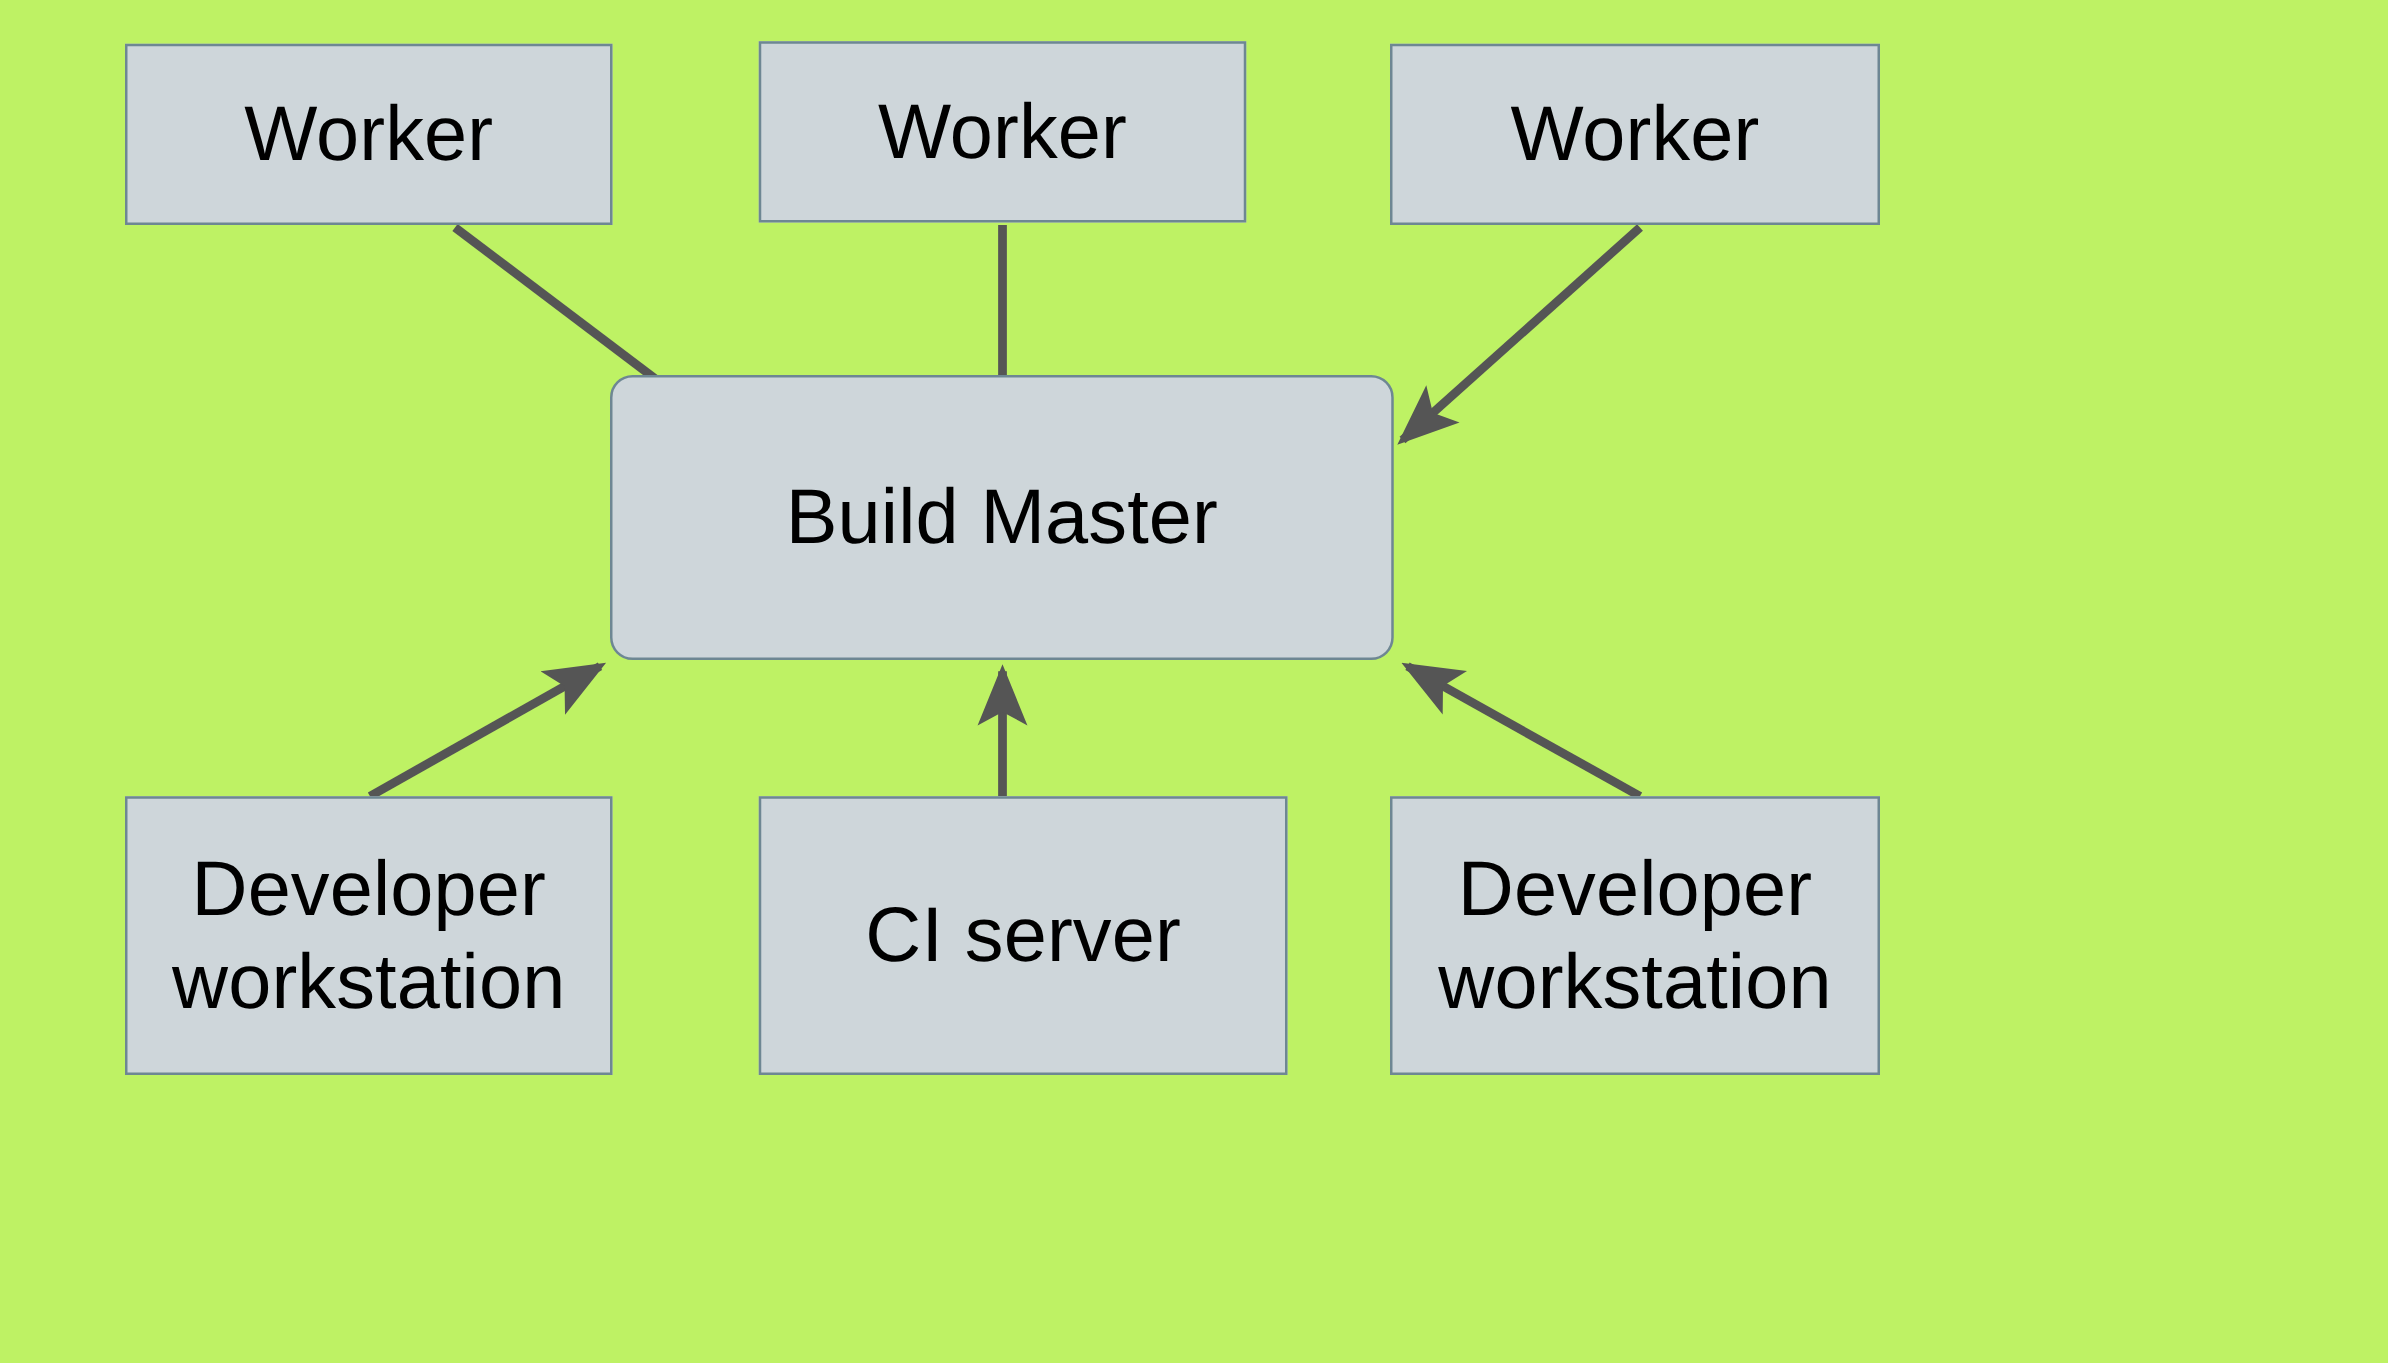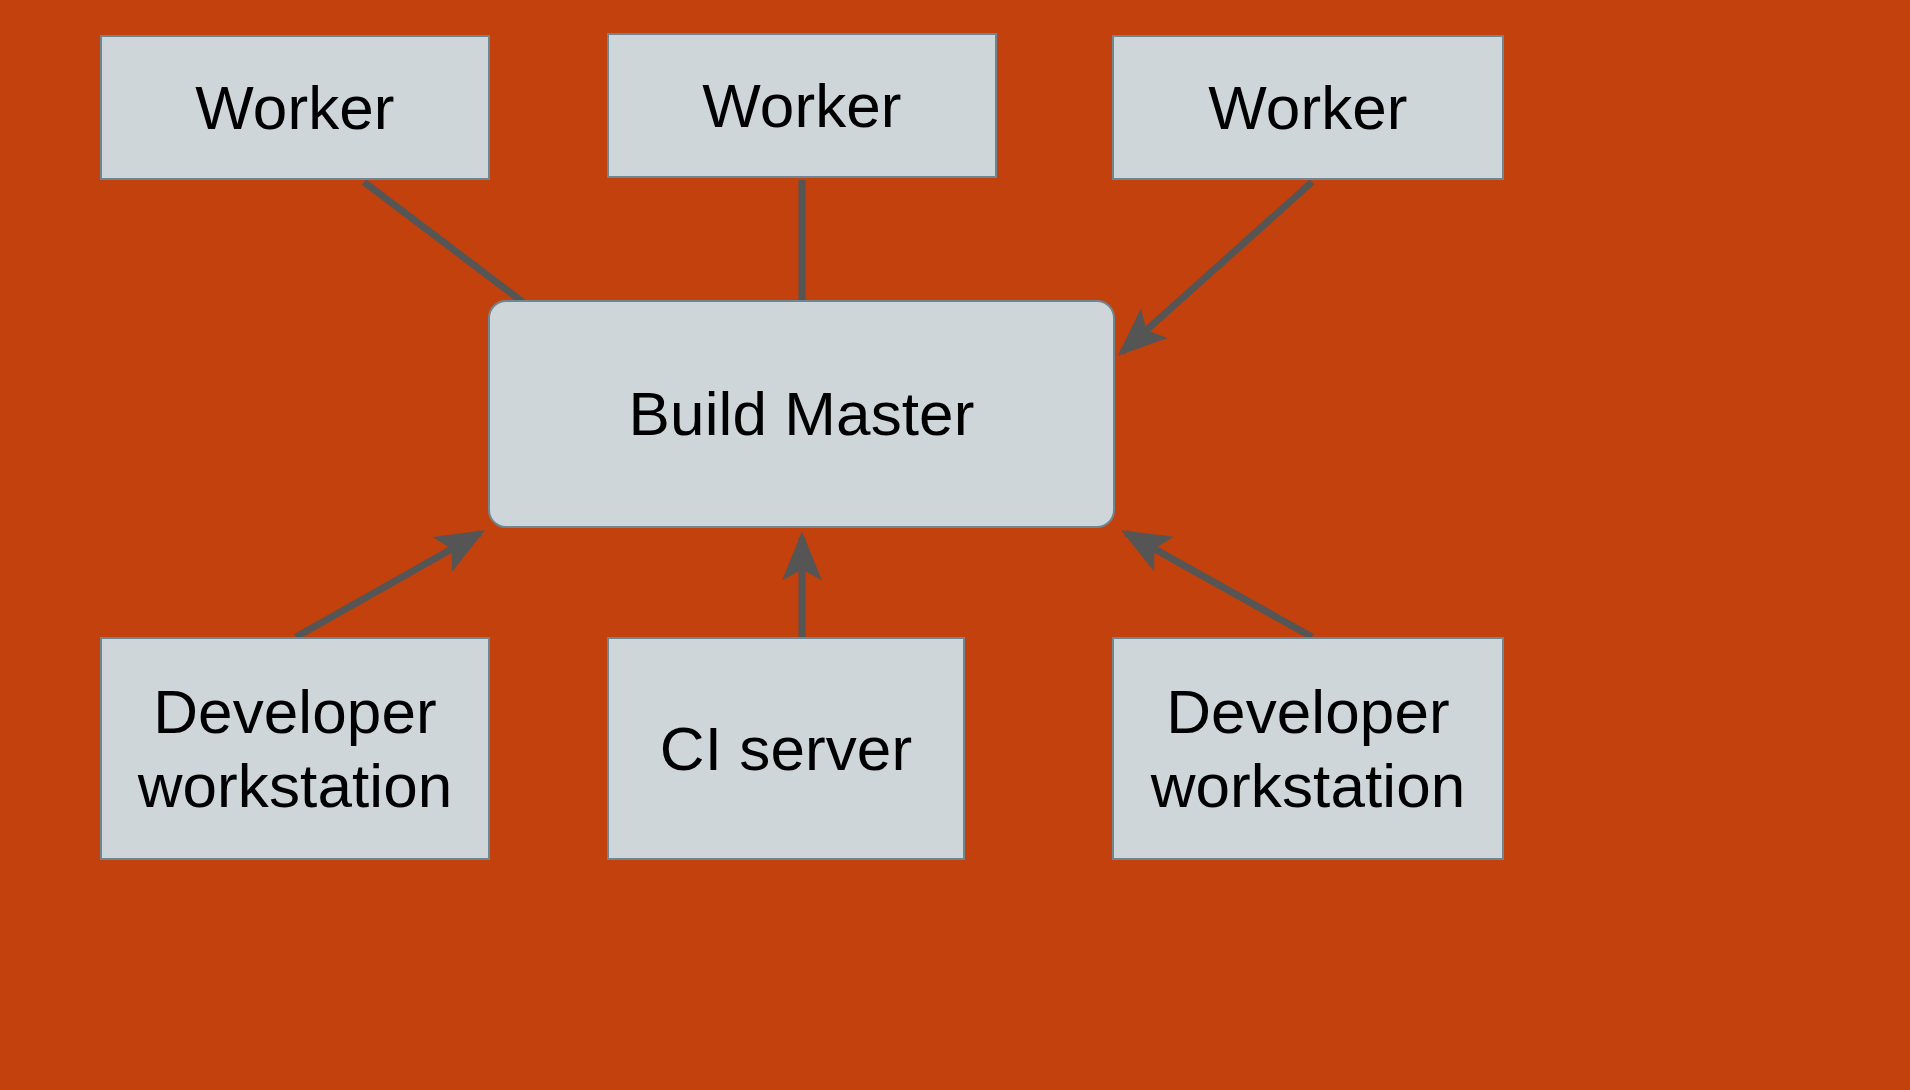--- a/index.html
+++ b/index.html
@@ -8,21 +8,21 @@
     padding: 0;
     background: #ffffff;
   }
   body {
     font-family: "Liberation Sans", sans-serif;
   }
   #canvas {
     position: relative;
     width: 1910px;
     height: 1090px;
-    background: #c2410c;
+    background: #bef264;
     overflow: hidden;
   }
   #edges {
     position: absolute;
     left: 0;
     top: 0;
     width: 1910px;
     height: 1090px;
     pointer-events: none;
   }
@@ -50,21 +50,21 @@
   
   #node-worker-1 { left: 100px; top: 35px;  width: 390px; height: 145px; font-size: 62px; }
   #node-worker-2 { left: 607px; top: 33px;  width: 390px; height: 145px; font-size: 62px; }
   #node-worker-3 { left: 1112px; top: 35px; width: 392px; height: 145px; font-size: 62px; }
 
   
   #node-build-master { left: 488px; top: 300px; width: 627px; height: 228px; font-size: 62px; border-radius: 18px; }
 
   
   #node-dev-workstation-left  { left: 100px;  top: 637px; width: 390px; height: 223px; font-size: 62px; }
-  #node-ci-server             { left: 607px;  top: 637px; width: 358px; height: 223px; font-size: 62px; }
+  #node-ci-server             { left: 607px;  top: 637px; width: 423px; height: 223px; font-size: 62px; }
   #node-dev-workstation-right { left: 1112px; top: 637px; width: 392px; height: 223px; font-size: 62px; }
 </style>
 </head>
 <body>
 
 <div id="canvas">
 
   <svg id="edges" viewBox="0 0 1910 1090" width="1910" height="1090" xmlns="http://www.w3.org/2000/svg">
     <defs>
       <marker id="arrowhead" markerWidth="7" markerHeight="6" refX="6.2" refY="3" orient="auto" markerUnits="strokeWidth">

